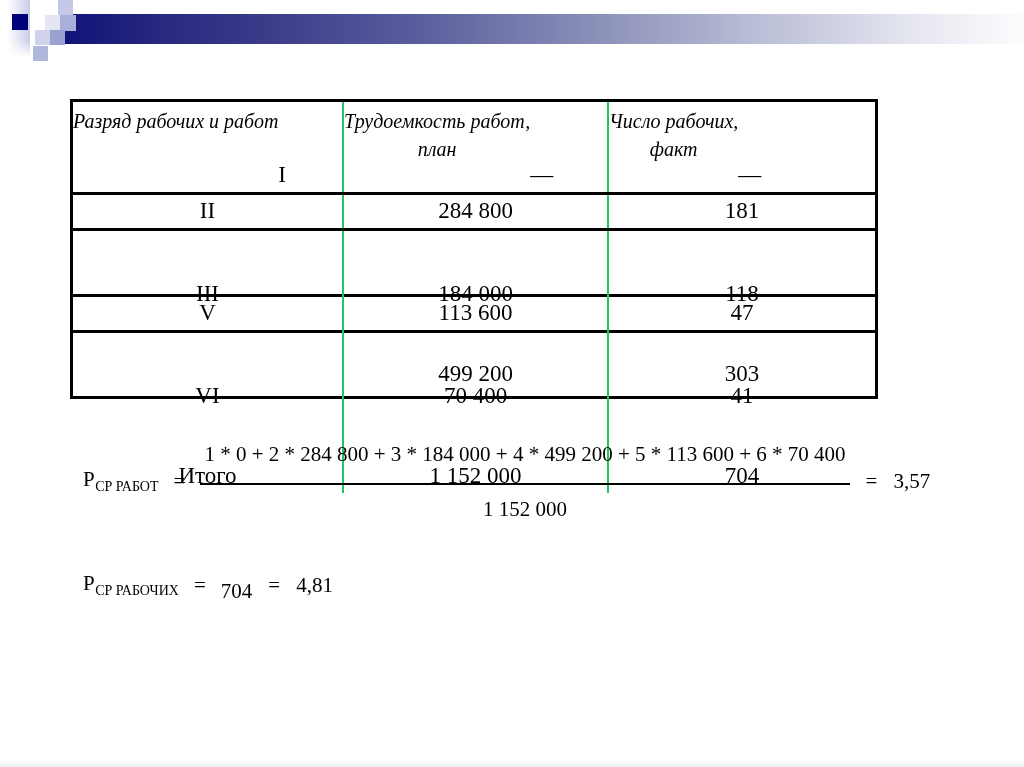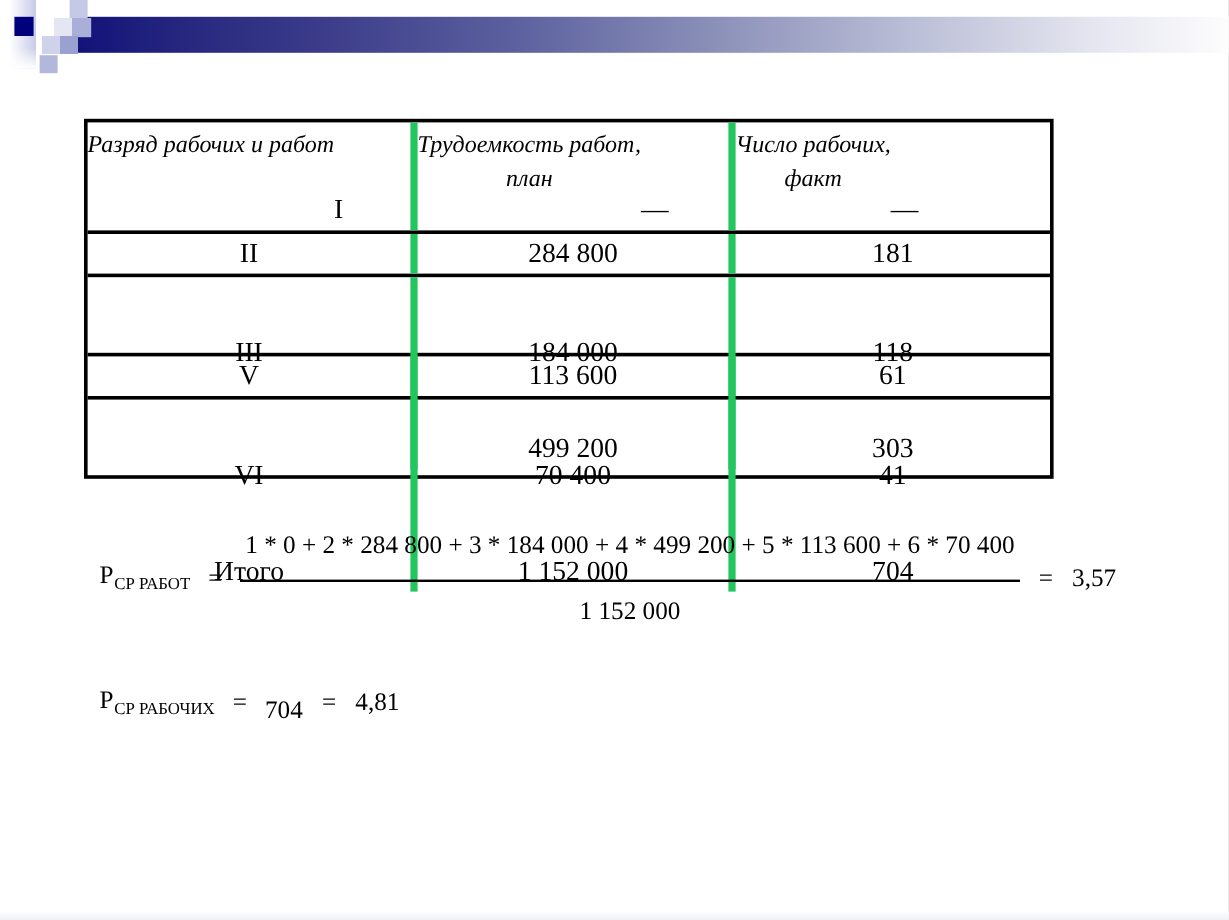--- a/index.html
+++ b/index.html
@@ -39,21 +39,21 @@
   }
 
   
   .ptable {
     position:absolute; left:70px; top:99px; width:808px;
     border:3px solid #000; background:#fff;
     text-align:center; font-size:23px;
   }
   .trow { display:grid; grid-template-columns:269px 265px 268px; border-top:3px solid #000; }
   .trow:first-child { border-top:none; }
-  .cell { border-left:6px solid #22c55e; }
+  .cell { border-left:2px solid #22c55e; }
   .cell:first-child { border-left:none; }
   .trow.head { height:90px; }
   .hcell { display:flex; height:100%; }
   .htitle { font-style:italic; font-size:20px; line-height:28px; padding-top:5px; }
   .hval { margin-top:auto; line-height:30px; padding-bottom:2px; }
   .trow.h1 .cell { line-height:32px; height:33px; }
   .trow.h2 { height:66px; }
   .trow.h2 .cell > div { line-height:32px; height:33px;margin-top:47px; }
 
   
@@ -128,21 +128,21 @@
       </div>
       <div class="cell">
         <div>118</div>
         <div>303</div>
       </div>
     </div>
 
     <div class="trow h1">
       <div class="cell">V</div>
       <div class="cell">113 600</div>
-      <div class="cell">61</div>
+      <div class="cell">47</div>
     </div>
 
     <div class="trow h2">
       <div class="cell">
         <div>VI</div>
         <div>Итого</div>
       </div>
       <div class="cell">
         <div>70 400</div>
         <div>1 152 000</div>

